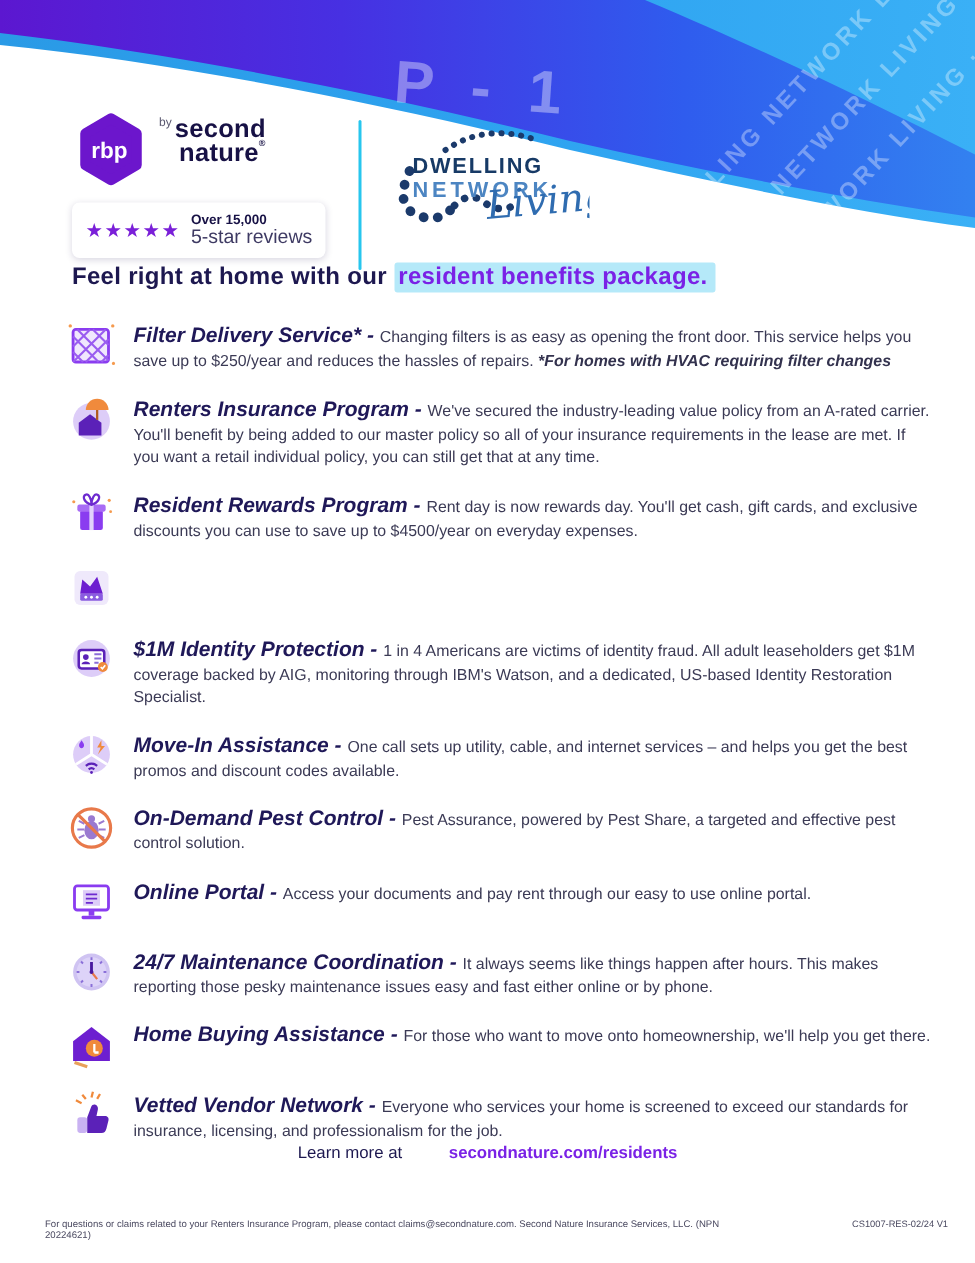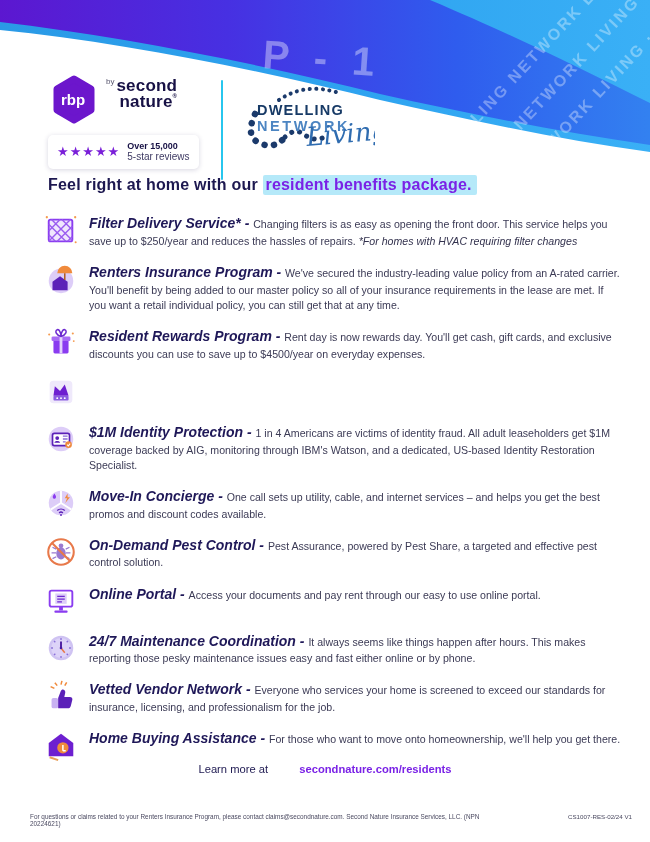--- a/index.html
+++ b/index.html
@@ -16,32 +16,32 @@
   .rbp-top{display:flex;}
   .byline{margin-left:6px;margin-top:4px;text-align:right;line-height:1;}
   .byline .by{font-size:8px;color:#5a5870;vertical-align:top;margin-right:2px;}
   .byline .sn{display:inline-block;font-size:17px;font-weight:bold;color:#171145;letter-spacing:.2px;line-height:.95;text-align:right;}
   .byline .reg{font-size:6px;vertical-align:top;}
   .stars-badge{margin-top:9px;background:#ffffff;border-radius:5px;box-shadow:0 1px 5px rgba(40,30,90,.18);
     padding:6px 9px;display:flex;align-items:center;width:fit-content;}
   .stars{color:#7a1fd8;font-size:13px;letter-spacing:1px;line-height:1;}
   .stars-text{margin-left:7px;line-height:1.15;}
   .stars-text .l1{font-size:9px;font-weight:bold;color:#171145;}
-  .stars-text .l2{font-size:10px;color:#3e3a63;}
+  .stars-text .l2{font-size:13px;color:#3e3a63;}
   .v-divider{width:2px;height:100px;background:#27c6ee;margin:6px 20px 0 22px;border-radius:1px;}
   
   .page-title{position:absolute;top:176px;left:48px;width:580px;font-size:16px;font-weight:bold;color:#1d1850;letter-spacing:.2px;}
   .page-title .hl{color:#7a22e6;background:#b5e9f9;padding:1px 5px 2px 3px;border-radius:2px;}
   
   .items{position:absolute;top:213px;left:44px;width:582px;display:flex;flex-direction:column;gap:13px;}
   .item{display:flex;gap:11px;align-items:flex-start;}
   .item .icon{flex:0 0 34px;width:34px;height:34px;}
   .item p{margin:1px 0 0 0;font-size:10.6px;line-height:1.42;color:#3b3a55;width:532px;}
   .item b{color:#1f1858;font-size:14px;font-style:italic;}
-  .item i{font-style:italic;color:#33324e;}
+  .item i{font-style:italic;color:#33324e;font-weight:bold;}
   
   .cta{position:absolute;top:763px;left:0;width:650px;text-align:center;font-size:11.2px;color:#1d1850;}
   .cta .link{font-weight:bold;color:#7a22e6;margin-left:28px;}
   .footer{position:absolute;top:813px;left:30px;width:602px;display:flex;justify-content:space-between;align-items:flex-start;}
   .footer .left{font-size:6.4px;color:#4a4960;max-width:470px;}
   .footer .right{font-size:6.2px;color:#4a4960;}
 </style>
 </head>
 <body>
 
@@ -177,21 +177,21 @@
 
   <div class="item">
     <svg class="icon" viewBox="0 0 36 36">
       <circle cx="18" cy="18" r="13" fill="#ddcdf8"></circle>
       <path d="M18 18V5M18 18l-11 7M18 18l11 7" stroke="#ffffff" stroke-width="2"></path>
       <path d="M12 9.5c1.5 2 .5 4-1 4s-2.5-2-1-4l1-1.5z" fill="#8a3cf0"></path>
       <path d="M25 8l-3 5h2.5l-2 5 5-6H25z" fill="#f08a3c"></path>
       <path d="M14 26a6 6 0 0 1 8 0M16 28.5a3 3 0 0 1 4 0" stroke="#5b21b8" stroke-width="1.5" fill="none"></path>
       <circle cx="18" cy="30.7" r="1" fill="#5b21b8"></circle>
     </svg>
-    <p><b>Move-In Concierge - </b><span>One call sets up utility, cable, and internet services – and helps you get the best promos and discount codes available.</span></p>
+    <p><b>Move-In Assistance - </b><span>One call sets up utility, cable, and internet services – and helps you get the best promos and discount codes available.</span></p>
   </div>
 
   <div class="item">
     <svg class="icon" viewBox="0 0 36 36">
       <circle cx="18" cy="18" r="13.5" fill="none" stroke="#e8794a" stroke-width="2.2"></circle>
       <ellipse cx="18" cy="19.5" rx="5" ry="6.5" fill="#9a7ad0"></ellipse>
       <circle cx="18" cy="11.5" r="2.5" fill="#9a7ad0"></circle>
       <path d="M13 15l-4-2M13 19H8M13 23l-4 2M23 15l4-2M23 19h5M23 23l4 2" stroke="#9a7ad0" stroke-width="1.4"></path>
       <path d="M8.5 8.5L27.5 27.5" stroke="#e8794a" stroke-width="2.2"></path>
     </svg>
@@ -216,37 +216,37 @@
       <path d="M18 7.5v2M28.5 18h-2M18 28.5v-2M7.5 18h2M25.4 10.6l-1.4 1.4M25.4 25.4l-1.4-1.4M10.6 25.4l1.4-1.4M10.6 10.6l1.4 1.4" stroke="#8a6fd8" stroke-width="1.4"></path>
       <path d="M18 18V11" stroke="#4a1a9e" stroke-width="2"></path>
       <path d="M18 18l4 5" stroke="#e8794a" stroke-width="1.6"></path>
       <circle cx="18" cy="18" r="1.4" fill="#4a1a9e"></circle>
     </svg>
     <p><b>24/7 Maintenance Coordination - </b><span>It always seems like things happen after hours. This makes reporting those pesky maintenance issues easy and fast either online or by phone.</span></p>
   </div>
 
   <div class="item">
     <svg class="icon" viewBox="0 0 36 36">
-      <rect x="8" y="20" width="7" height="11" rx="2" fill="#c9b2f2"></rect>
-      <path d="M15 31h10c2 0 3-1 3.5-3l1.5-6c.4-1.8-.8-3-2.5-3h-6l1-4.5c.4-2-1-3.5-2.5-3.5-1 0-1.8.6-2.2 1.6L15 20z" fill="#5b21b8"></path>
-      <path d="M18 6l1-4M14 7l-2.5-3M22 7l2-3.5M11 10L7 8" stroke="#f08a3c" stroke-width="1.6"></path>
-    </svg>
-    <p><b>Vetted Vendor Network - </b><span>Everyone who services your home is screened to exceed our standards for insurance, licensing, and professionalism for the job.</span></p>
-  </div>
-
-  <div class="item">
-    <svg class="icon" viewBox="0 0 36 36">
       <path d="M5 16L18 6l13 10v14H5z" fill="#6d1fd0"></path>
       <circle cx="20" cy="21" r="6" fill="#f08a3c"></circle>
       <path d="M20 18v6M20 24h3" stroke="#ffffff" stroke-width="1.6"></path>
       <path d="M6 31l9 3" stroke="#e8a05a" stroke-width="2.2"></path>
     </svg>
     <p><b>Home Buying Assistance - </b><span>For those who want to move onto homeownership, we'll help you get there.</span></p>
   </div>
 
+  <div class="item">
+    <svg class="icon" viewBox="0 0 36 36">
+      <rect x="8" y="20" width="7" height="11" rx="2" fill="#c9b2f2"></rect>
+      <path d="M15 31h10c2 0 3-1 3.5-3l1.5-6c.4-1.8-.8-3-2.5-3h-6l1-4.5c.4-2-1-3.5-2.5-3.5-1 0-1.8.6-2.2 1.6L15 20z" fill="#5b21b8"></path>
+      <path d="M18 6l1-4M14 7l-2.5-3M22 7l2-3.5M11 10L7 8" stroke="#f08a3c" stroke-width="1.6"></path>
+    </svg>
+    <p><b>Vetted Vendor Network - </b><span>Everyone who services your home is screened to exceed our standards for insurance, licensing, and professionalism for the job.</span></p>
+  </div>
+
 </div>
 
 <div class="cta">
   <span>Learn more at </span><span class="link">secondnature.com/residents</span>
 </div>
 
 <div class="footer">
   <span class="left">For questions or claims related to your Renters Insurance Program, please contact claims@secondnature.com. Second Nature Insurance Services, LLC. (NPN 20224621)</span>
   <span class="right">CS1007-RES-02/24 V1</span>
 </div>

